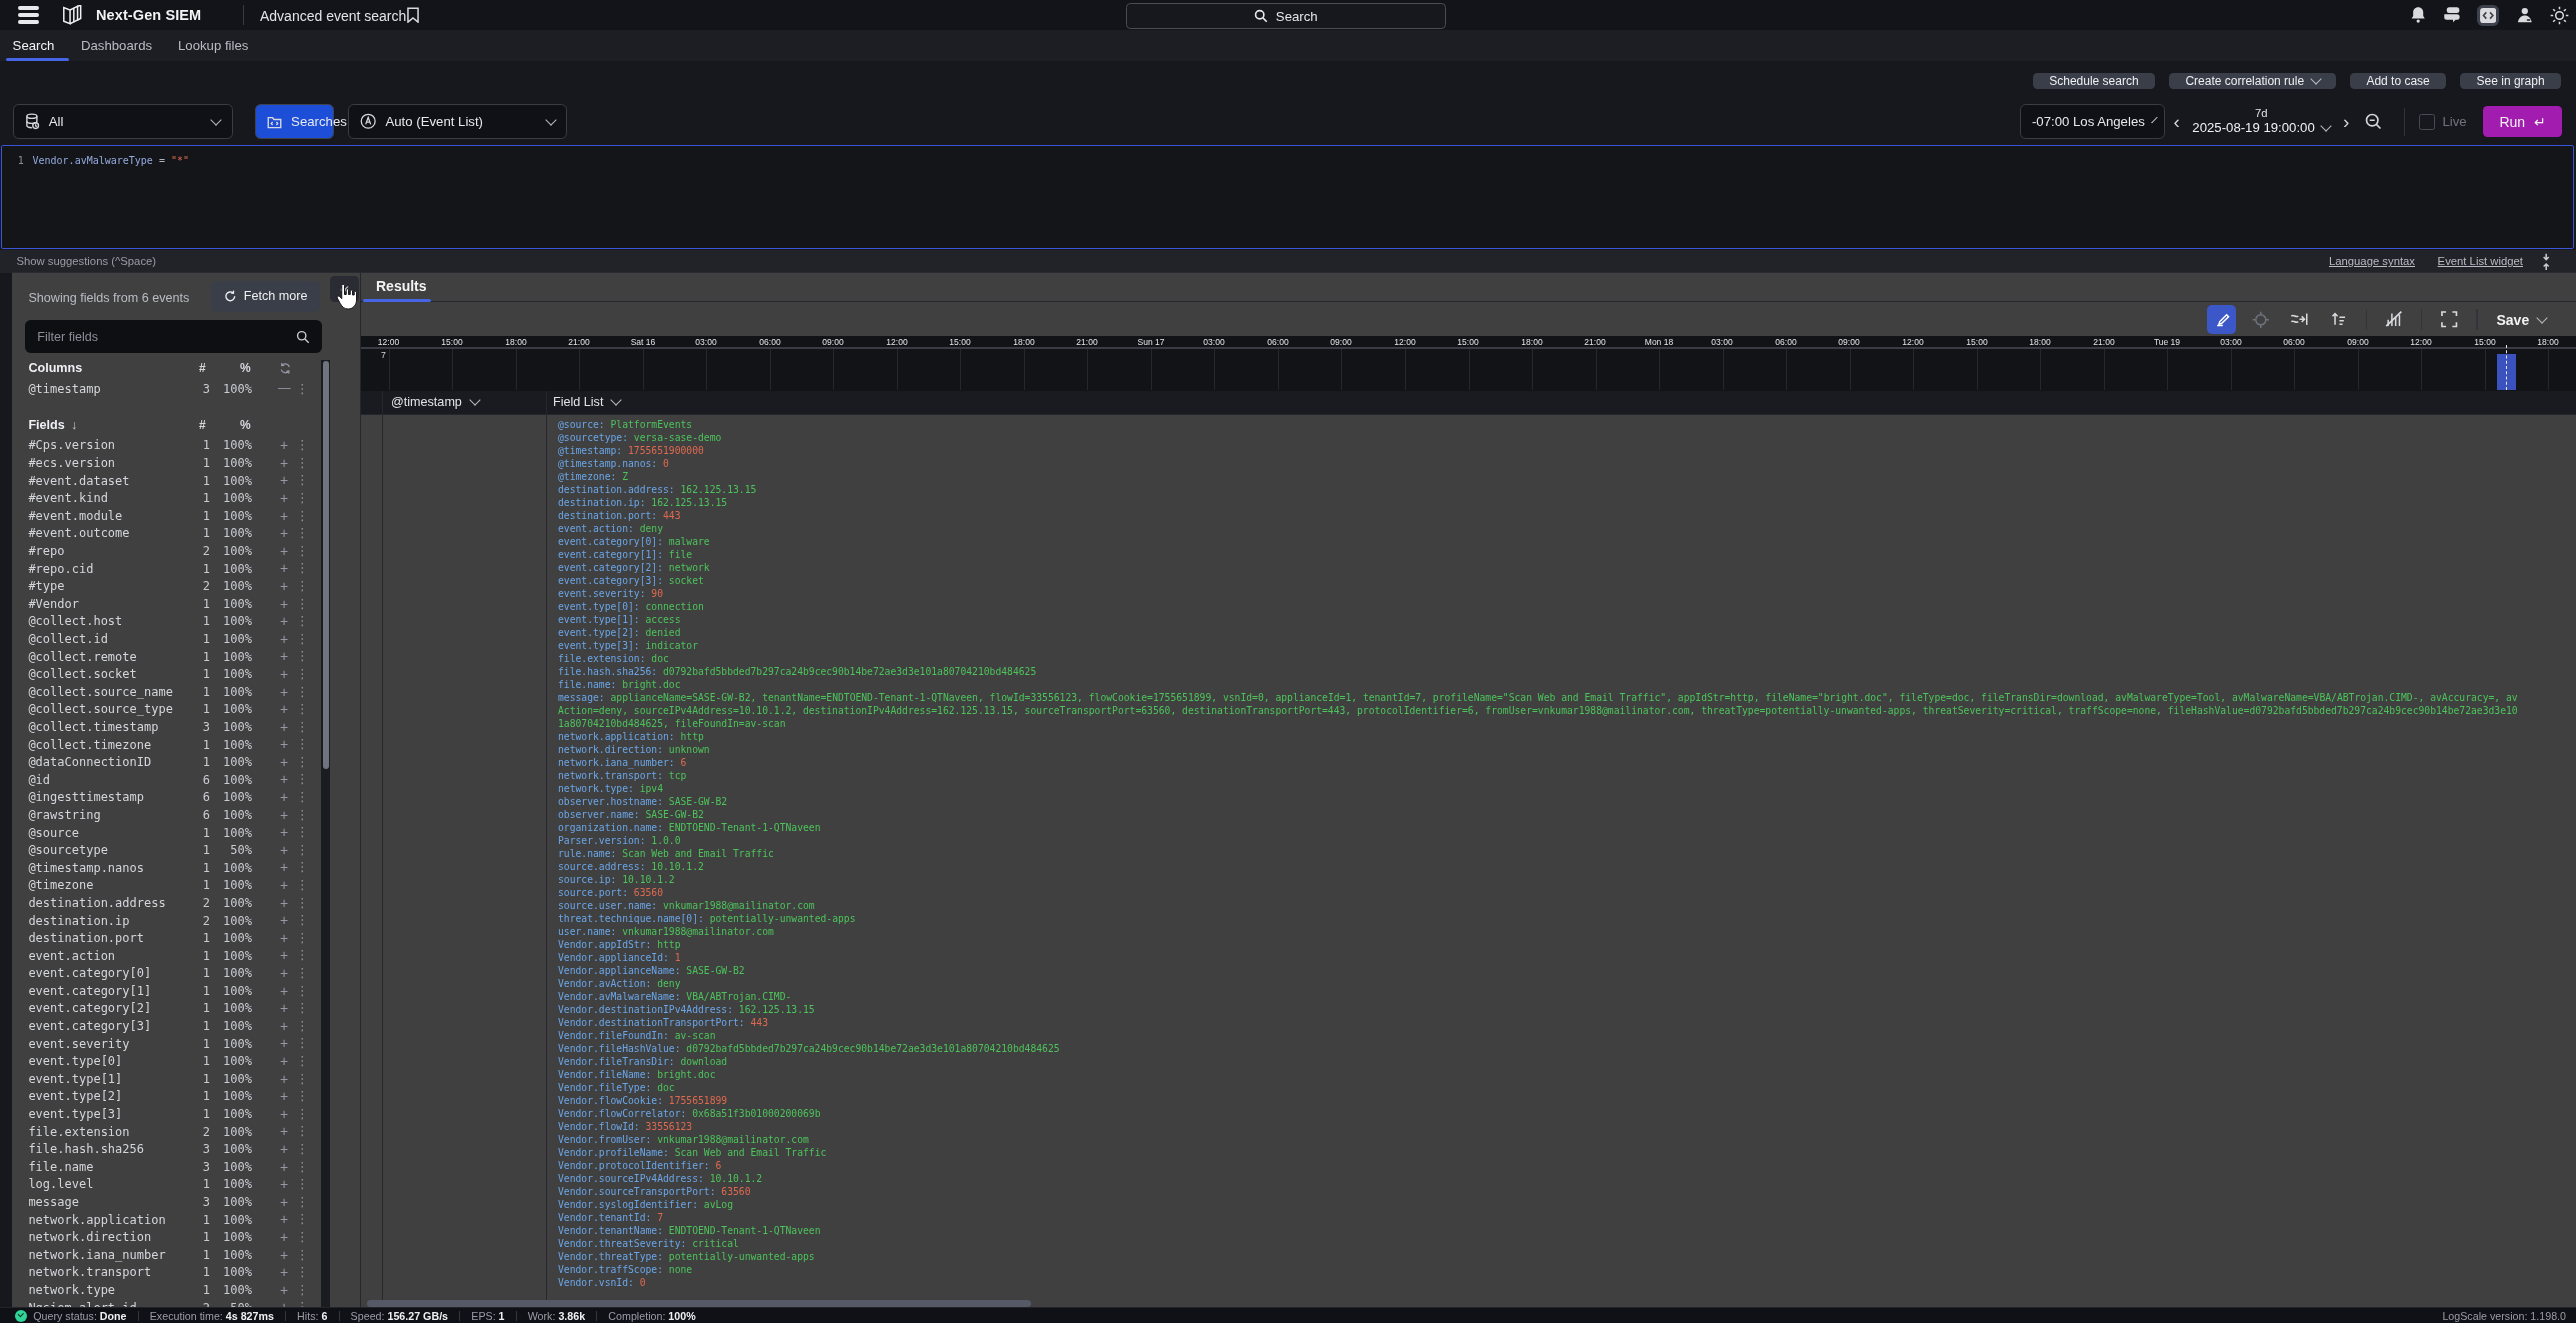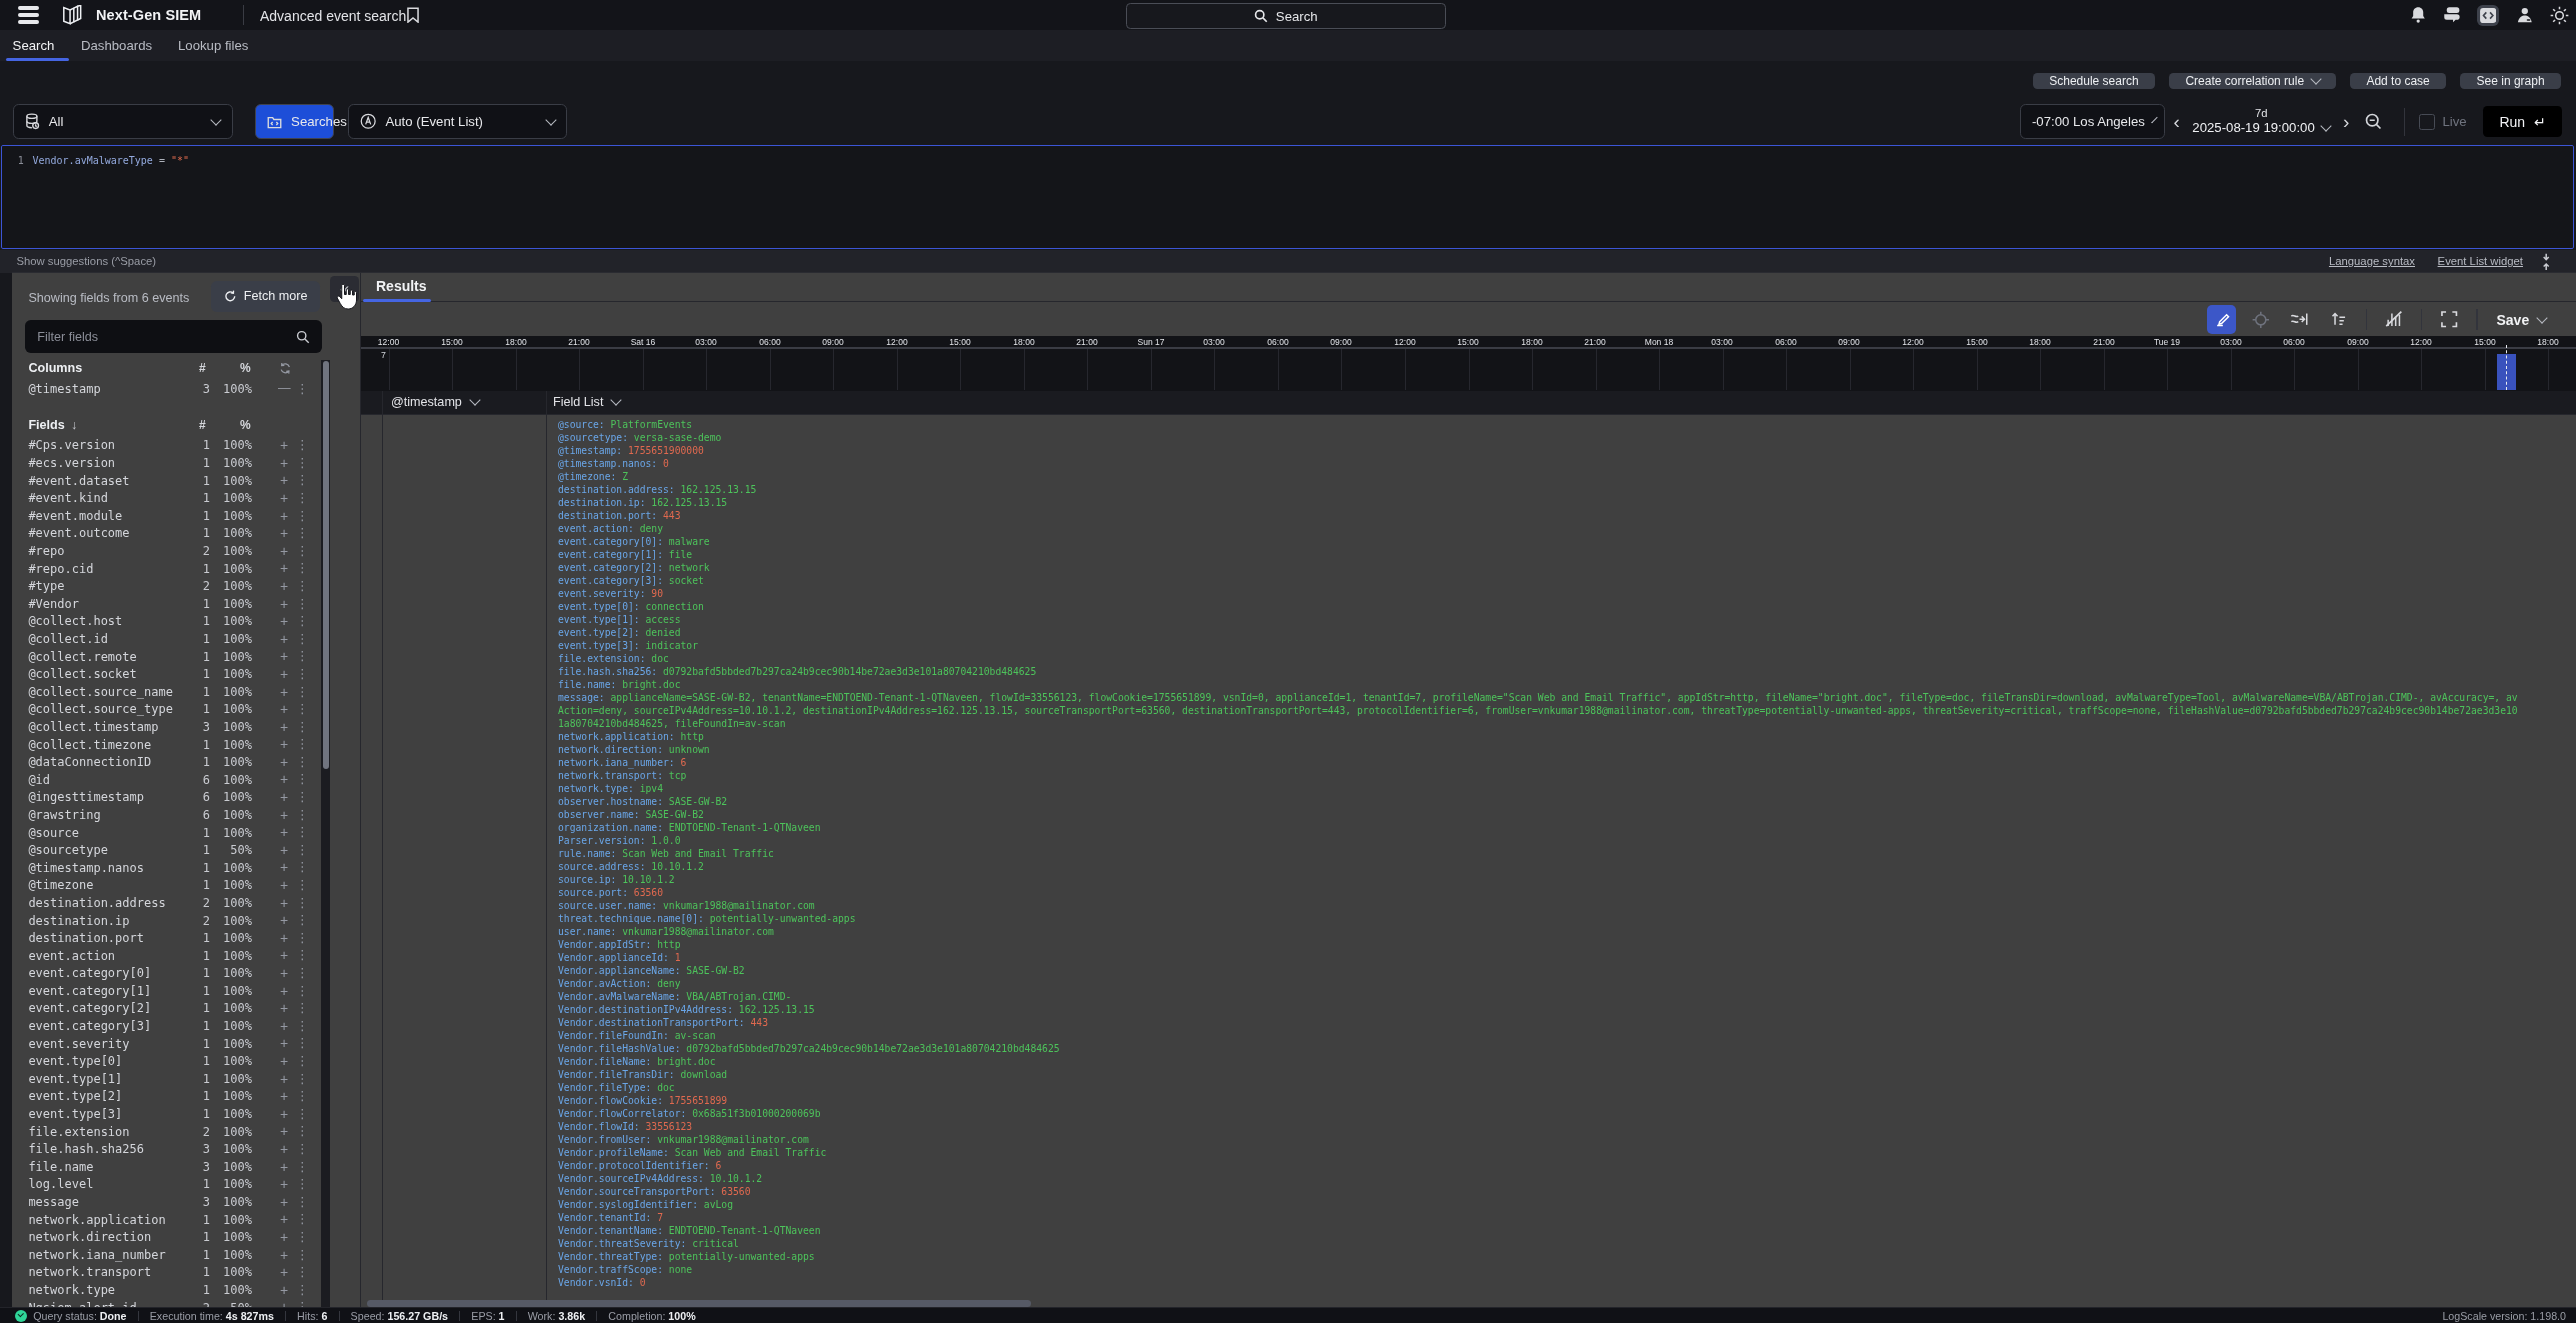--- a/index.html
+++ b/index.html
@@ -37,21 +37,21 @@
         display:flex;align-items:center;box-sizing:border-box;font-size:13.2px;color:#e8e9ec;padding:0 11.3px;gap:8.8px;}
   .chv{display:inline-block;width:7px;height:7px;border-right:1.6px solid #b7bac2;border-bottom:1.6px solid #b7bac2;transform:rotate(45deg);margin-top:-3.8px;}
   .qb-right{position:absolute;right:0;top:0;height:45px;display:flex;align-items:center;}
   .navchev{font-size:19px;color:#d4d6db;padding:0 8.8px;}
   .rangebox{display:flex;flex-direction:column;align-items:center;line-height:1.15;padding:0 3.8px;}
   .rangetop{font-size:11.3px;color:#e3e4e8;}
   .rangebot{font-size:13.2px;color:#f0f1f4;display:flex;align-items:center;gap:7.5px;}
   .vdiv{width:1.3px;height:28px;background:#32343c;margin:0 14px;}
   .livebox{display:flex;align-items:center;gap:7.5px;color:#6f737e;font-size:13.2px;}
   .livecheck{width:14px;height:14px;border:1.3px solid #474b55;border-radius:2.5px;background:transparent;}
-  .runbtn{height:31px;background:#000000;border-radius:4.4px;display:flex;align-items:center;gap:8.8px;
+  .runbtn{height:31px;background:#a21caf;border-radius:4.4px;display:flex;align-items:center;gap:8.8px;
           padding:0 16.4px;font-size:14px;color:#f2f3f5;margin-left:16.4px;margin-right:14px;}
 
   
   .editor{position:absolute;left:1.3px;top:145px;width:2573px;height:104px;background:#141519;border:1.9px solid #3c55d6;border-radius:1.9px;box-sizing:border-box;font-family:"DejaVu Sans Mono",monospace;font-size:10px;}
   .ed-line{position:absolute;left:0;top:8.8px;display:flex;}
   .ed-num{width:21.4px;text-align:right;color:#8b8e98;}
   .ed-code{padding-left:8.8px;}
   .tok-field{color:#93a9dd;} .tok-op{color:#aeb2bb;} .tok-val{color:#de6a4e;}
   .suggest{position:absolute;left:0;top:250px;width:2576px;height:22.6px;background:#222329;display:flex;align-items:center;font-size:11.3px;color:#9a9da6;}
   .sg-hint{margin-left:16.4px;}
@@ -923,22 +923,22 @@
             <div class="evline"><span class="evk">user.name: </span><span class="evv s">vnkumar1988@mailinator.com</span></div>
             <div class="evline"><span class="evk">Vendor.appIdStr: </span><span class="evv s">http</span></div>
             <div class="evline"><span class="evk">Vendor.applianceId: </span><span class="evv n">1</span></div>
             <div class="evline"><span class="evk">Vendor.applianceName: </span><span class="evv s">SASE-GW-B2</span></div>
             <div class="evline"><span class="evk">Vendor.avAction: </span><span class="evv s">deny</span></div>
             <div class="evline"><span class="evk">Vendor.avMalwareName: </span><span class="evv s">VBA/ABTrojan.CIMD-</span></div>
             <div class="evline"><span class="evk">Vendor.destinationIPv4Address: </span><span class="evv s">162.125.13.15</span></div>
             <div class="evline"><span class="evk">Vendor.destinationTransportPort: </span><span class="evv n">443</span></div>
             <div class="evline"><span class="evk">Vendor.fileFoundIn: </span><span class="evv s">av-scan</span></div>
             <div class="evline"><span class="evk">Vendor.fileHashValue: </span><span class="evv s">d0792bafd5bbded7b297ca24b9cec90b14be72ae3d3e101a80704210bd484625</span></div>
+            <div class="evline"><span class="evk">Vendor.fileTransDir: </span><span class="evv s">download</span></div>
             <div class="evline"><span class="evk">Vendor.fileName: </span><span class="evv s">bright.doc</span></div>
-            <div class="evline"><span class="evk">Vendor.fileTransDir: </span><span class="evv s">download</span></div>
             <div class="evline"><span class="evk">Vendor.fileType: </span><span class="evv s">doc</span></div>
             <div class="evline"><span class="evk">Vendor.flowCookie: </span><span class="evv n">1755651899</span></div>
             <div class="evline"><span class="evk">Vendor.flowCorrelator: </span><span class="evv s">0x68a51f3b01000200069b</span></div>
             <div class="evline"><span class="evk">Vendor.flowId: </span><span class="evv n">33556123</span></div>
             <div class="evline"><span class="evk">Vendor.fromUser: </span><span class="evv s">vnkumar1988@mailinator.com</span></div>
             <div class="evline"><span class="evk">Vendor.profileName: </span><span class="evv s">Scan Web and Email Traffic</span></div>
             <div class="evline"><span class="evk">Vendor.protocolIdentifier: </span><span class="evv n">6</span></div>
             <div class="evline"><span class="evk">Vendor.sourceIPv4Address: </span><span class="evv s">10.10.1.2</span></div>
             <div class="evline"><span class="evk">Vendor.sourceTransportPort: </span><span class="evv n">63560</span></div>
             <div class="evline"><span class="evk">Vendor.syslogIdentifier: </span><span class="evv s">avLog</span></div>

